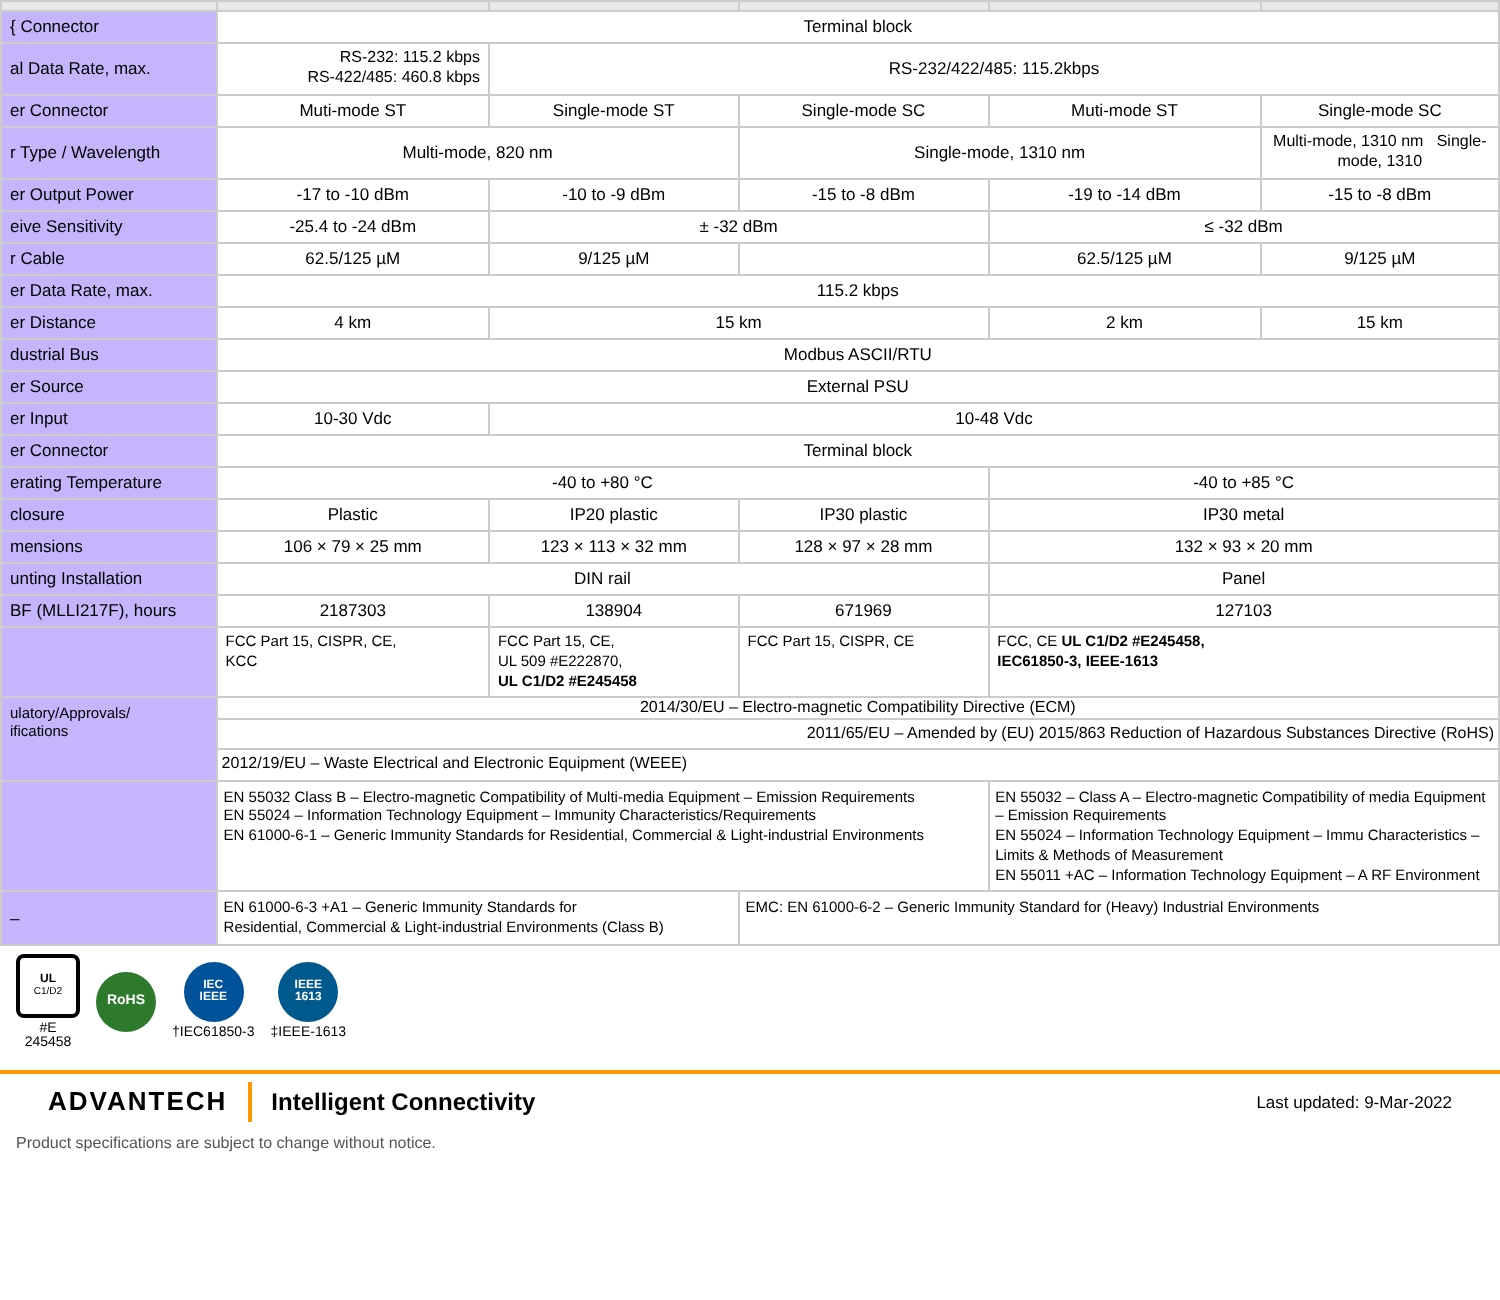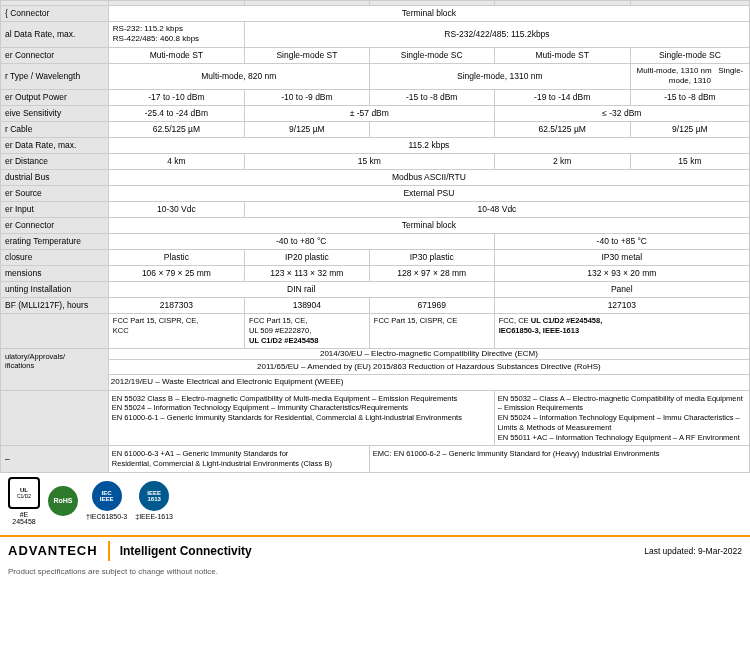--- a/index.html
+++ b/index.html
@@ -21,21 +21,21 @@
     .main-table td, .main-table th {
       border: 1px solid #ccc;
       padding: 2px 4px;
       vertical-align: middle;
       font-size: 8.5px;
       line-height: 1.3;
     }
 
     .row-label {
       font-weight: normal;
-      background: #e5e5e5;
+      background: #c4b5fd;
       width: 95px;
       min-width: 95px;
     }
 
     .header-row td {
       background: #e8e8e8;
       font-weight: bold;
       text-align: center;
     }
 
@@ -103,21 +103,21 @@
     <td style="width:105px;"></td>
   </tr>
 
   <tr>
     <td class="row-label">{ Connector</td>
     <td colspan="5" class="center">Terminal block</td>
   </tr>
 
   <tr>
     <td class="row-label">al Data Rate, max.</td>
-    <td style="font-size:8px;">RS-232: 115.2 kbps<br>RS-422/485: 460.8 kbps</td>
+    <td style="font-size:8px;text-align:right;">RS-232: 115.2 kbps<br>RS-422/485: 460.8 kbps</td>
     <td colspan="4" class="center">RS-232/422/485: 115.2kbps</td>
   </tr>
 
   <tr>
     <td class="row-label">er Connector</td>
     <td class="center">Muti-mode ST</td>
     <td class="center">Single-mode ST</td>
     <td class="center">Single-mode SC</td>
     <td class="center">Muti-mode ST</td>
     <td class="center">Single-mode SC</td>
@@ -135,21 +135,21 @@
     <td class="center">-17 to -10 dBm</td>
     <td class="center">-10 to -9 dBm</td>
     <td class="center">-15 to -8 dBm</td>
     <td class="center">-19 to -14 dBm</td>
     <td class="center">-15 to -8 dBm</td>
   </tr>
 
   <tr>
     <td class="row-label">eive Sensitivity</td>
     <td class="center">-25.4 to -24 dBm</td>
-    <td colspan="2" class="center">± -57 dBm</td>
+    <td colspan="2" class="center">± -32 dBm</td>
     <td colspan="2" class="center">≤ -32 dBm</td>
   </tr>
 
   <tr>
     <td class="row-label">r Cable</td>
     <td class="center">62.5/125 µM</td>
     <td class="center">9/125 µM</td>
     <td class="center"></td>
     <td class="center">62.5/125 µM</td>
     <td class="center">9/125 µM</td>
@@ -231,21 +231,21 @@
     <td style="font-size:7.5px;vertical-align:top;">FCC Part 15, CE,<br>UL 509 #E222870,<br><span class="bold">UL C1/D2 #E245458</span></td>
     <td style="font-size:7.5px;vertical-align:top;">FCC Part 15, CISPR, CE</td>
     <td colspan="2" style="font-size:7.5px;vertical-align:top;">FCC, CE <span class="bold">UL C1/D2 #E245458,<br>IEC61850-3, IEEE-1613</span></td>
   </tr>
 
   <tr>
     <td class="row-label" rowspan="3" style="vertical-align:top;padding-top:3px;font-size:7.5px;">ulatory/Approvals/<br>ifications</td>
     <td colspan="5" style="text-align:center;font-size:8px;padding:0;">2014/30/EU – Electro-magnetic Compatibility Directive (ECM)</td>
   </tr>
   <tr>
-    <td colspan="5" style="text-align:center;font-size:8px;padding:2px;">2011/65/EU – Amended by (EU) 2015/863 Reduction of Hazardous Substances Directive (RoHS)</td>
+    <td colspan="5" style="text-align:right;font-size:8px;padding:2px;">2011/65/EU – Amended by (EU) 2015/863 Reduction of Hazardous Substances Directive (RoHS)</td>
   </tr>
   <tr>
     <td colspan="5" style="font-size:8px;padding:2px;">2012/19/EU – Waste Electrical and Electronic Equipment (WEEE)</td>
   </tr>
 
   <tr>
     <td class="row-label"></td>
     <td colspan="3" style="font-size:7.5px;padding:3px;vertical-align:top;">
       EN 55032 Class B – Electro-magnetic Compatibility of Multi-media Equipment – Emission Requirements<br>
       EN 55024 – Information Technology Equipment – Immunity Characteristics/Requirements<br>
@@ -293,21 +293,21 @@
   </div>
 
   <div class="cert-wrap">
     <div class="ieee-badge" style="background:#005a8e;">
       <span>IEEE<br>1613</span>
     </div>
     <div class="cert-label">‡IEEE-1613</div>
   </div>
 </div>
 
-<div style="border-top: 2px solid #f90; margin-top: 6px; padding: 4px 8px; display:flex; align-items:center;">
+<div style="border-top: 2px solid #f90; margin-top: 6px; padding: 4px 24px; display:flex; align-items:center;">
   <div style="display:flex;align-items:center;gap:0;">
     <span style="font-size:13px;font-weight:bold;letter-spacing:1px;color:#000;">ADVANTECH</span>
     <span style="display:inline-block;width:2px;height:20px;background:#f90;margin:0 10px;vertical-align:middle;"></span>
     <span style="font-size:12px;font-weight:bold;color:#000;">Intelligent Connectivity</span>
   </div>
   <div style="margin-left: auto; font-size: 8.5px;">Last updated: 9-Mar-2022</div>
 </div>
 <div style="font-size:8px;color:#555;padding:2px 8px 6px 8px;">Product specifications are subject to change without notice.</div>
 
 </body></html>

